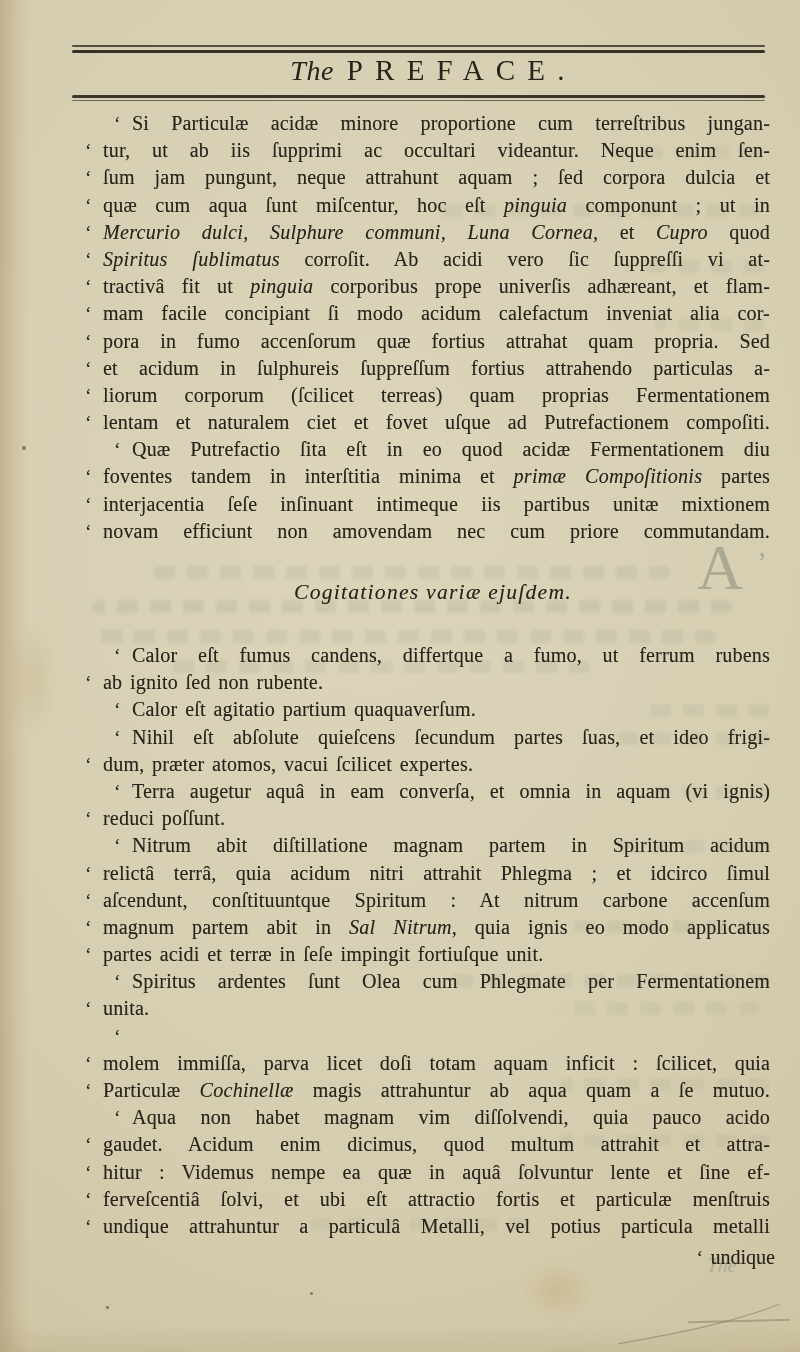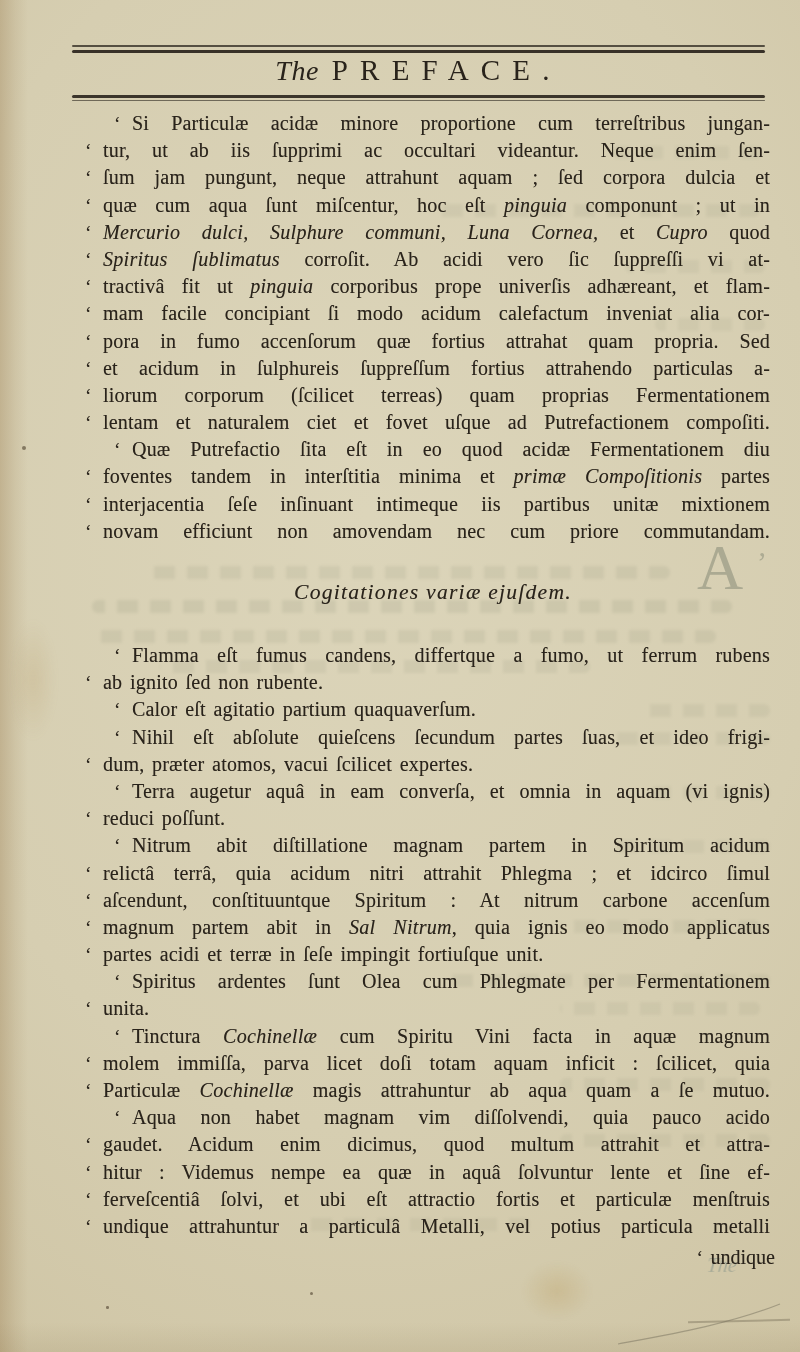--- a/index.html
+++ b/index.html
@@ -15,21 +15,21 @@
   .edge-bottom{position:absolute;left:0;bottom:0;width:100%;height:30px;
     background:linear-gradient(0deg, rgba(140,120,80,.14), rgba(140,120,80,0));}
 
   
   .rule{position:absolute;background:#2a241c;}
   .rule.t1{left:72px;top:45px;width:693px;height:1.6px;opacity:.75;border-radius:2px;}
   .rule.t2{left:72px;top:49.5px;width:693px;height:3.1px;border-radius:2px;opacity:.92;}
   .rule.b1{left:72px;top:95px;width:693px;height:2.6px;border-radius:2px;opacity:.9;}
   .rule.b2{left:72px;top:100px;width:693px;height:1.2px;opacity:.6;border-radius:2px;}
 
-  .title-row{position:absolute;top:54px;left:72px;width:693px;text-align:center;white-space:nowrap;}
+  .title-row{position:absolute;top:54px;left:87px;width:693px;text-align:center;white-space:nowrap;}
   .title-the{font-style:italic;font-size:28px;letter-spacing:.5px;margin-right:13px;}
   .title-main{font-size:29px;letter-spacing:.42em;}
 
   
   .text-block{position:absolute;top:110px;left:0;width:800px;
     text-shadow:.2px .3px .5px rgba(43,33,22,.35);}
   .line{display:flex;height:27.2px;line-height:27.2px;font-size:20px;
     padding:0 30px 0 85px;letter-spacing:.2px;}
   .line.first{padding-left:114px;}
   .q{flex:none;width:18px;font-size:19px;}
@@ -168,21 +168,21 @@
         <span class="q">‘</span>
         <div class="txt"><span>interjacentia ſeſe inſinuant intimeque iis partibus unitæ mixtionem</span></div>
       </div>
       <div class="line just">
         <span class="q">‘</span>
         <div class="txt"><span>novam efficiunt non amovendam nec cum priore commutandam.</span></div>
       </div>
       <div class="heading">Cogitationes variæ ejuſdem.</div>
       <div class="line first just">
         <span class="q">‘</span>
-        <div class="txt"><span>Flamma eſt fumus candens, differtque a fumo, ut ferrum rubens</span></div>
+        <div class="txt"><span>Calor eſt fumus candens, differtque a fumo, ut ferrum rubens</span></div>
       </div>
       <div class="line left">
         <span class="q">‘</span>
         <div class="txt"><span>ab ignito ſed non rubente.</span></div>
       </div>
       <div class="line first left">
         <span class="q">‘</span>
         <div class="txt"><span>Calor eſt agitatio partium quaquaverſum.</span></div>
       </div>
       <div class="line first just">
@@ -224,21 +224,20 @@
       <div class="line first just">
         <span class="q">‘</span>
         <div class="txt"><span>Spiritus ardentes ſunt Olea cum Phlegmate per Fermentationem</span></div>
       </div>
       <div class="line left">
         <span class="q">‘</span>
         <div class="txt"><span>unita.</span></div>
       </div>
       <div class="line first just">
         <span class="q">‘</span>
-        <div class="txt"><span>Tinctura </span><i>Cochinellæ</i><span> cum Spiritu Vini facta in aquæ magnum</span></div>
       </div>
       <div class="line just">
         <span class="q">‘</span>
         <div class="txt"><span>molem immiſſa, parva licet doſi totam aquam inficit : ſcilicet, quia</span></div>
       </div>
       <div class="line just">
         <span class="q">‘</span>
         <div class="txt"><span>Particulæ </span><i>Cochinellæ</i><span> magis attrahuntur ab aqua quam a ſe mutuo.</span></div>
       </div>
       <div class="line first just">

